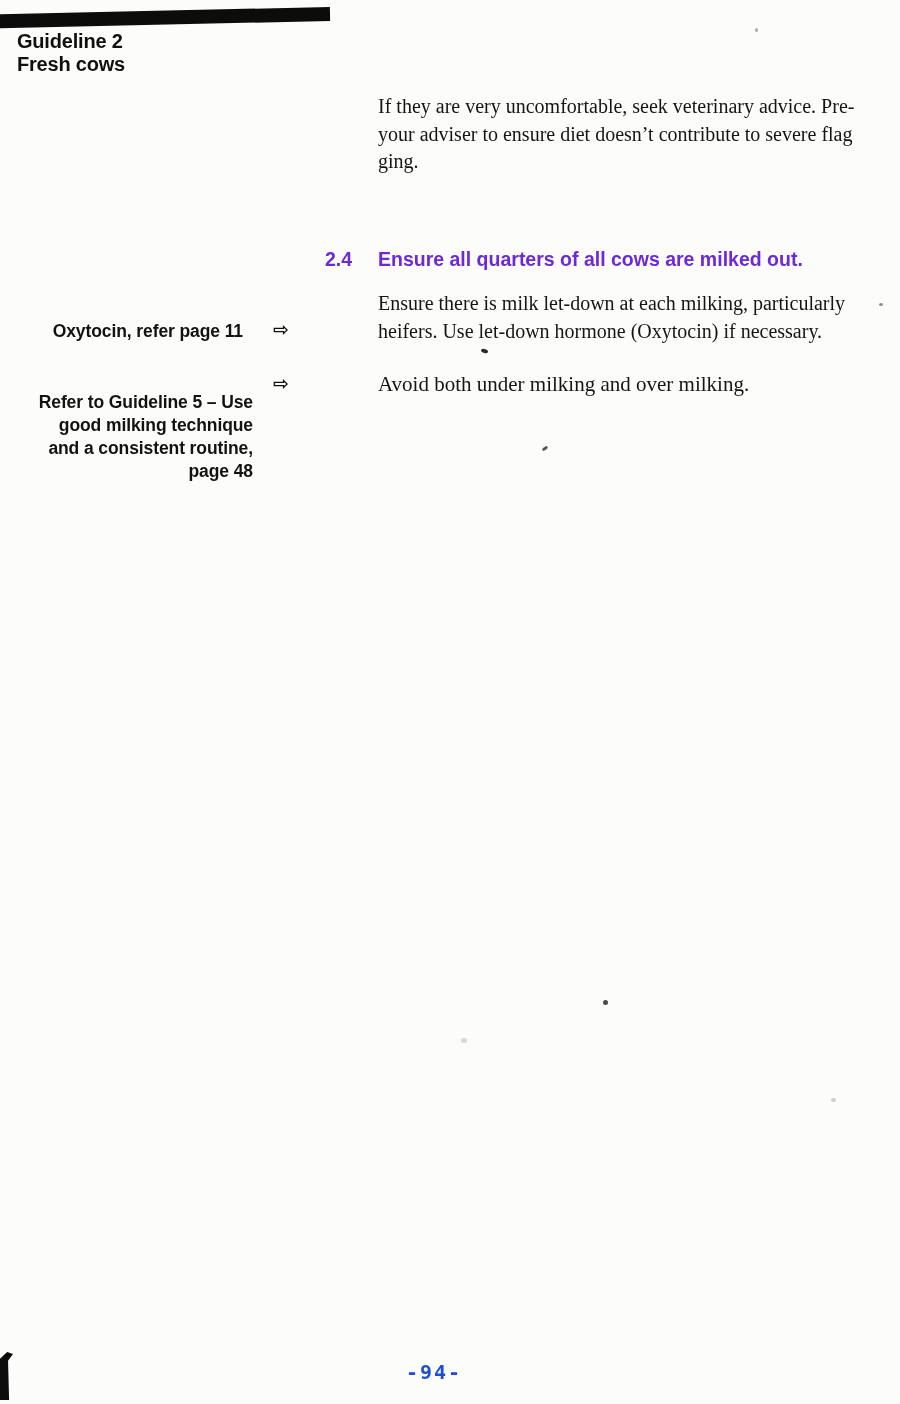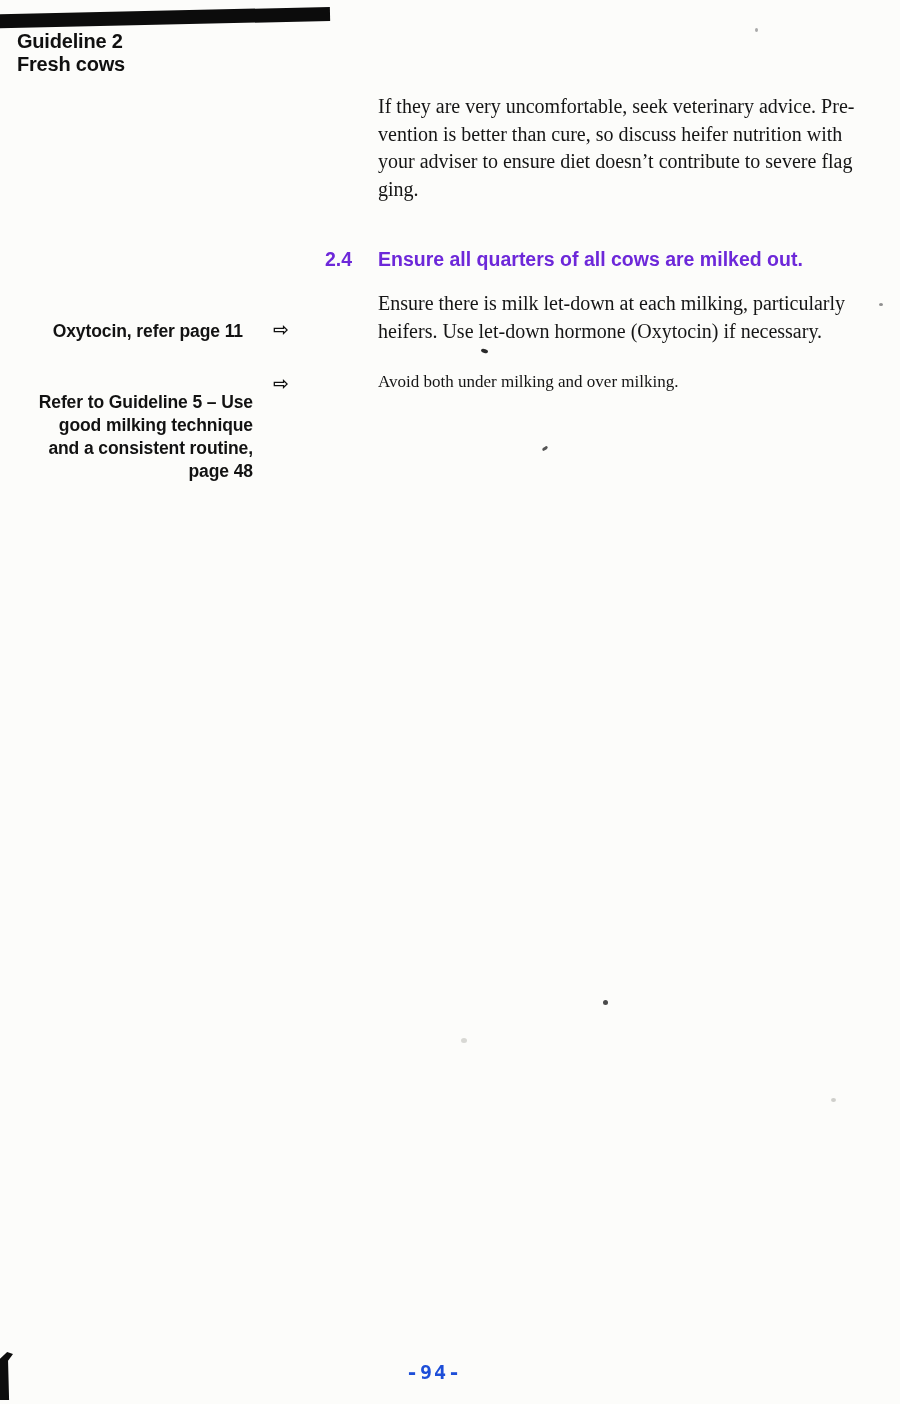--- a/index.html
+++ b/index.html
@@ -71,21 +71,21 @@
     font-family: "DejaVu Sans", sans-serif;
     font-weight: 700;
     font-size: 19px;
     color: #111;
   }
   .arrow-1 { top: 318px; left: 273px; }
   .arrow-2 { top: 372px; left: 273px; }
   .avoid-line {
     position: absolute;
     top: 372px; left: 378px;
-    font-size: 17px;
+    font-size: 21px;
     color: #151515;
     white-space: nowrap;
   }
   .footer-page-number {
     position: absolute;
     top: 1360px; left: 406px;
     font-family: "DejaVu Sans Mono", monospace;
     font-size: 20px;
     font-weight: 700;
     letter-spacing: 2px;
@@ -118,21 +118,20 @@
 
   <div class="top-bar"></div>
 
   <div class="doc-header">
     <div>Guideline 2</div>
     <div>Fresh cows</div>
   </div>
 
   <div class="para para-intro">
     <div>If they are very uncomfortable, seek veterinary advice. Pre-</div>
-    <div>vention is better than cure, so discuss heifer nutrition with</div>
     <div>your adviser to ensure diet doesn’t contribute to severe flag</div>
     <div>ging.</div>
   </div>
 
   <div class="section-head">
     <span class="sec-num">2.4</span>
     <span class="sec-title">Ensure all quarters of all cows are milked out.</span>
   </div>
 
   <div class="para para-body">

